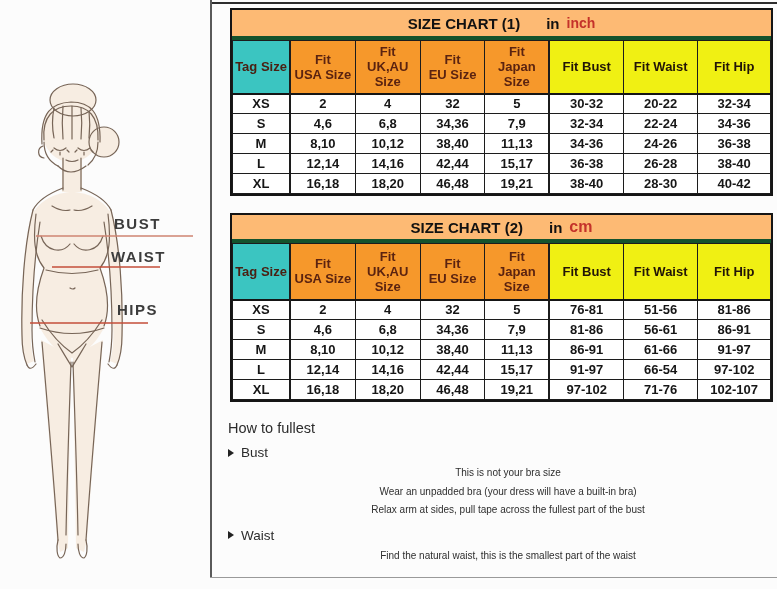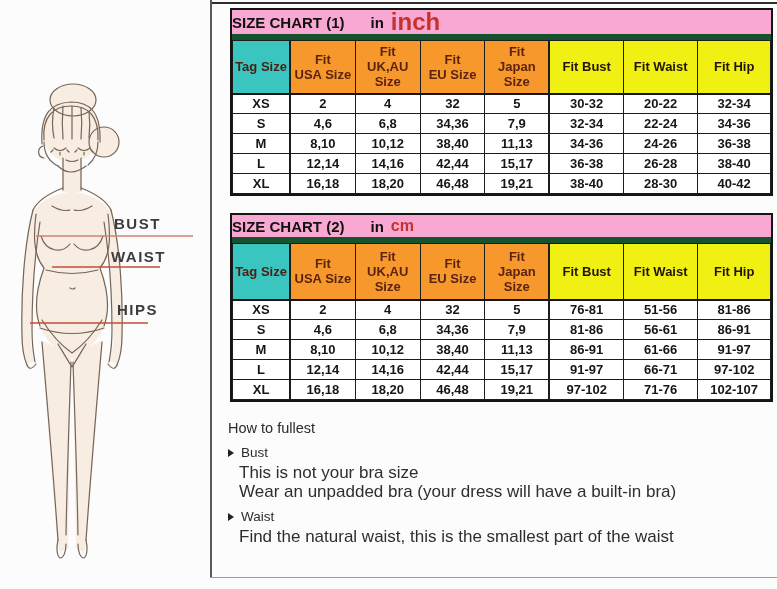--- a/index.html
+++ b/index.html
@@ -27,29 +27,29 @@
   .lbl-hips  { left:117px; top:301px; }
 
   
   .size-table {
     position:absolute; left:230px; width:543px;
     border:2px solid #151515; background:#fff;
   }
   .t1 { top:8px; }
   .t2 { top:213px; }
   .table-title {
-    display:flex; align-items:center; 
-    border-bottom:6px solid #14532d; background:#f9a8d4;
+    display:flex; align-items:center; justify-content:center;
+    border-bottom:4px solid #14532d; background:#fdba74;
   }
   .t1 .table-title { height:30px; }
   .t2 .table-title { height:28px; }
   .title-text { font-size:15px; font-weight:bold; color:#111; }
   .unit-prefix { font-size:15px; font-weight:bold; color:#111; margin-left:26px; }
   .unit { font-weight:bold; color:var(--unit-red); margin-left:7px; }
-  .t1 .unit { font-size:24px; }
+  .t1 .unit { font-size:14px; }
   .t2 .unit { font-size:16px; }
 
   .size-table table { width:100%; border-collapse:collapse; table-layout:fixed; }
   .size-table th, .size-table td {
     border:1px solid #1c1c1c; text-align:center; vertical-align:middle;
     font-weight:bold; overflow:hidden;
   }
   .size-table thead th { white-space:pre-line; font-size:13px; line-height:15px; }
   .t1 thead tr { height:53px; }
   .t2 thead tr { height:56px; }
@@ -66,21 +66,21 @@
 
   
   .howto { position:absolute; left:228px; top:420px; width:549px; }
   .howto-title { font-size:14.5px; color:#2b2b2b; margin-bottom:9px; }
   .hheading { display:flex; align-items:center; font-size:13.5px; color:#2b2b2b; margin-bottom:4px; }
   .bullet-icon {
     width:0; height:0; border-left:6px solid #222;
     border-top:4px solid transparent; border-bottom:4px solid transparent;
     margin-right:7px; flex:0 0 auto;
   }
-  .hline { font-size:17px; line-height:18.6px; color:#2e2e2e; padding-left:11px; white-space:nowrap; }
+  .hline { font-size:10px; line-height:18.6px; color:#2e2e2e; padding-left:11px; white-space:nowrap;text-align:center; }
   .hsection + .hsection { margin-top:8px; }
 </style>
 </head>
 <body>
 
 <div id="page" style="--tag-bg: #3BC5C1; --intl-bg: #F6982B; --body-bg: #F0F013; --unit-red: #C4322A; --line-red: #C44E3A; --line-bust: #CF8472;">
 
   <div class="rule-top"></div>
   <div class="rule-left"></div>
   <div class="rule-bottom"></div>
@@ -312,21 +312,21 @@
             <td>61-66</td>
             <td>91-97</td>
           </tr>
           <tr>
             <th>L</th>
             <td>12,14</td>
             <td>14,16</td>
             <td>42,44</td>
             <td>15,17</td>
             <td>91-97</td>
-            <td>66-71</td>
+            <td>66-54</td>
             <td>97-102</td>
           </tr>
           <tr>
             <th>XL</th>
             <td>16,18</td>
             <td>18,20</td>
             <td>46,48</td>
             <td>19,21</td>
             <td>97-102</td>
             <td>71-76</td>
@@ -339,20 +339,21 @@
   <div class="howto">
     <div class="howto-title">How to fullest</div>
 
     <div class="hsection">
       <div class="hheading">
         <span class="bullet-icon"></span>
         <span>Bust</span>
       </div>
       <div class="hline">This is not your bra size</div>
       <div class="hline">Wear an unpadded bra (your dress will have a built-in bra)</div>
+      <div class="hline">Relax arm at sides, pull tape across the fullest part of the bust</div>
     </div>
 
     <div class="hsection">
       <div class="hheading">
         <span class="bullet-icon"></span>
         <span>Waist</span>
       </div>
       <div class="hline">Find the natural waist, this is the smallest part of the waist</div>
     </div>
   </div>

